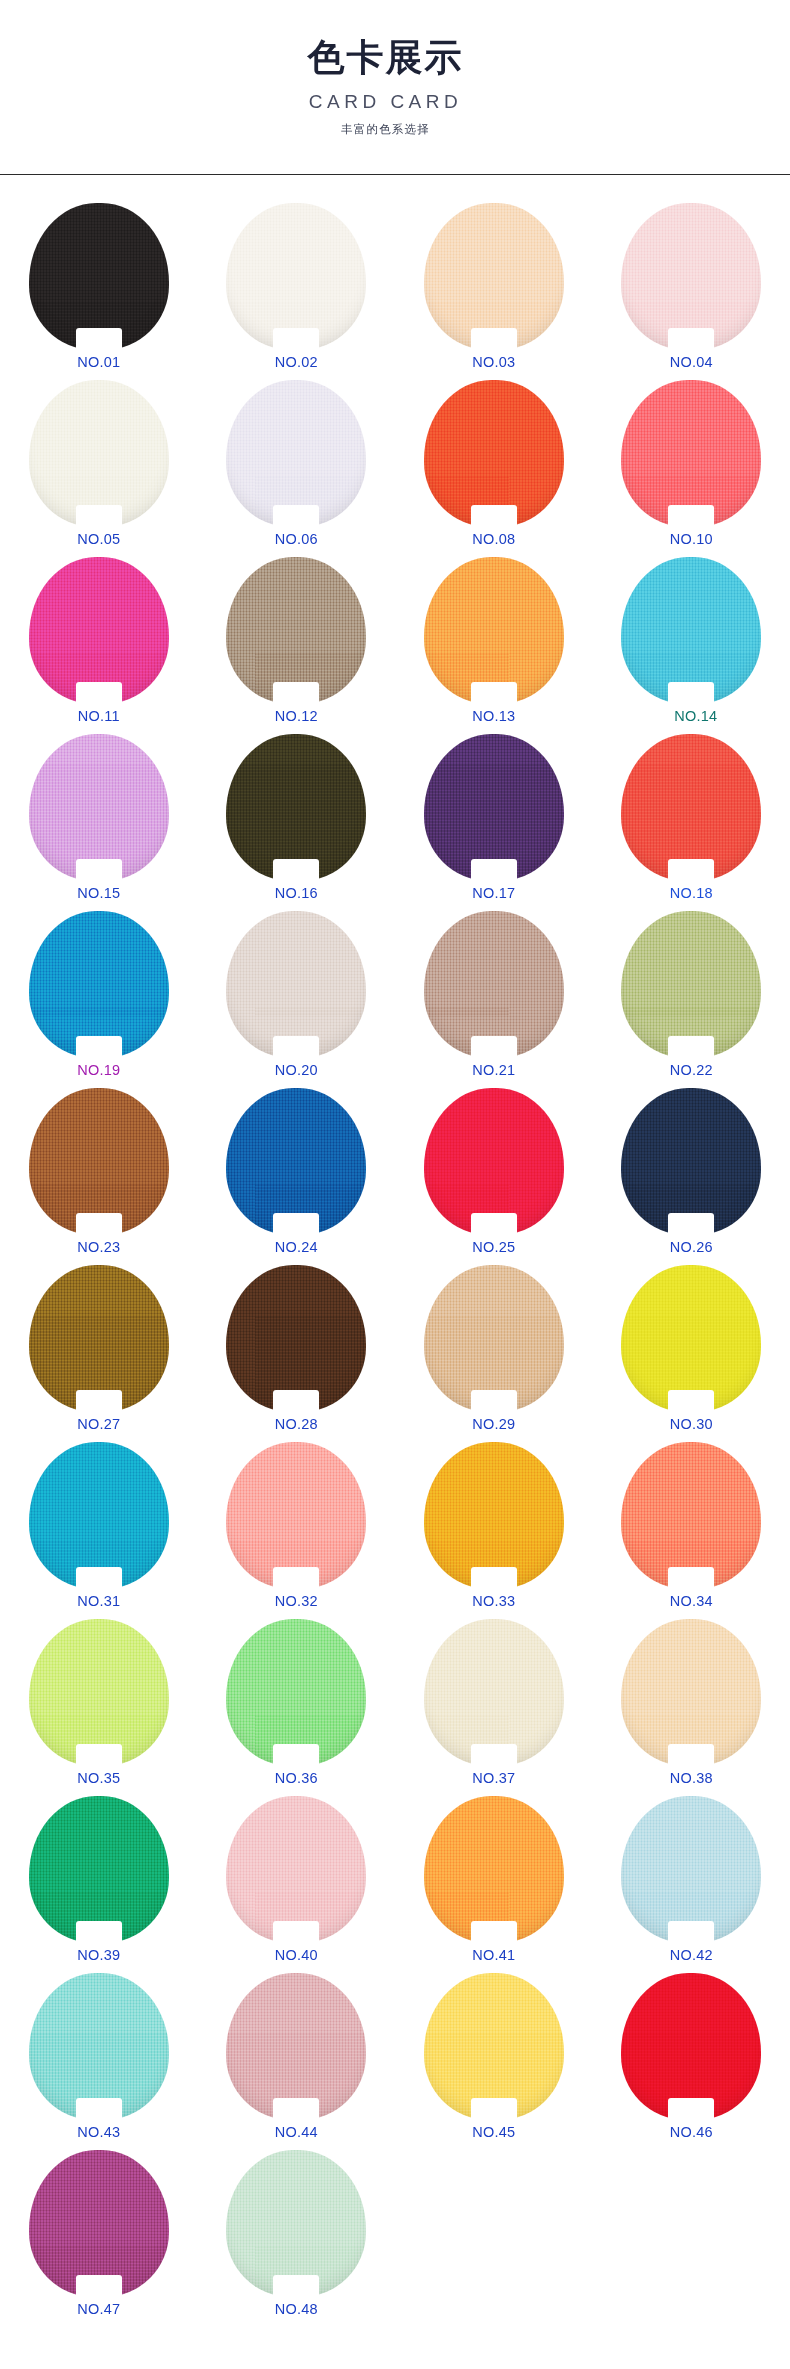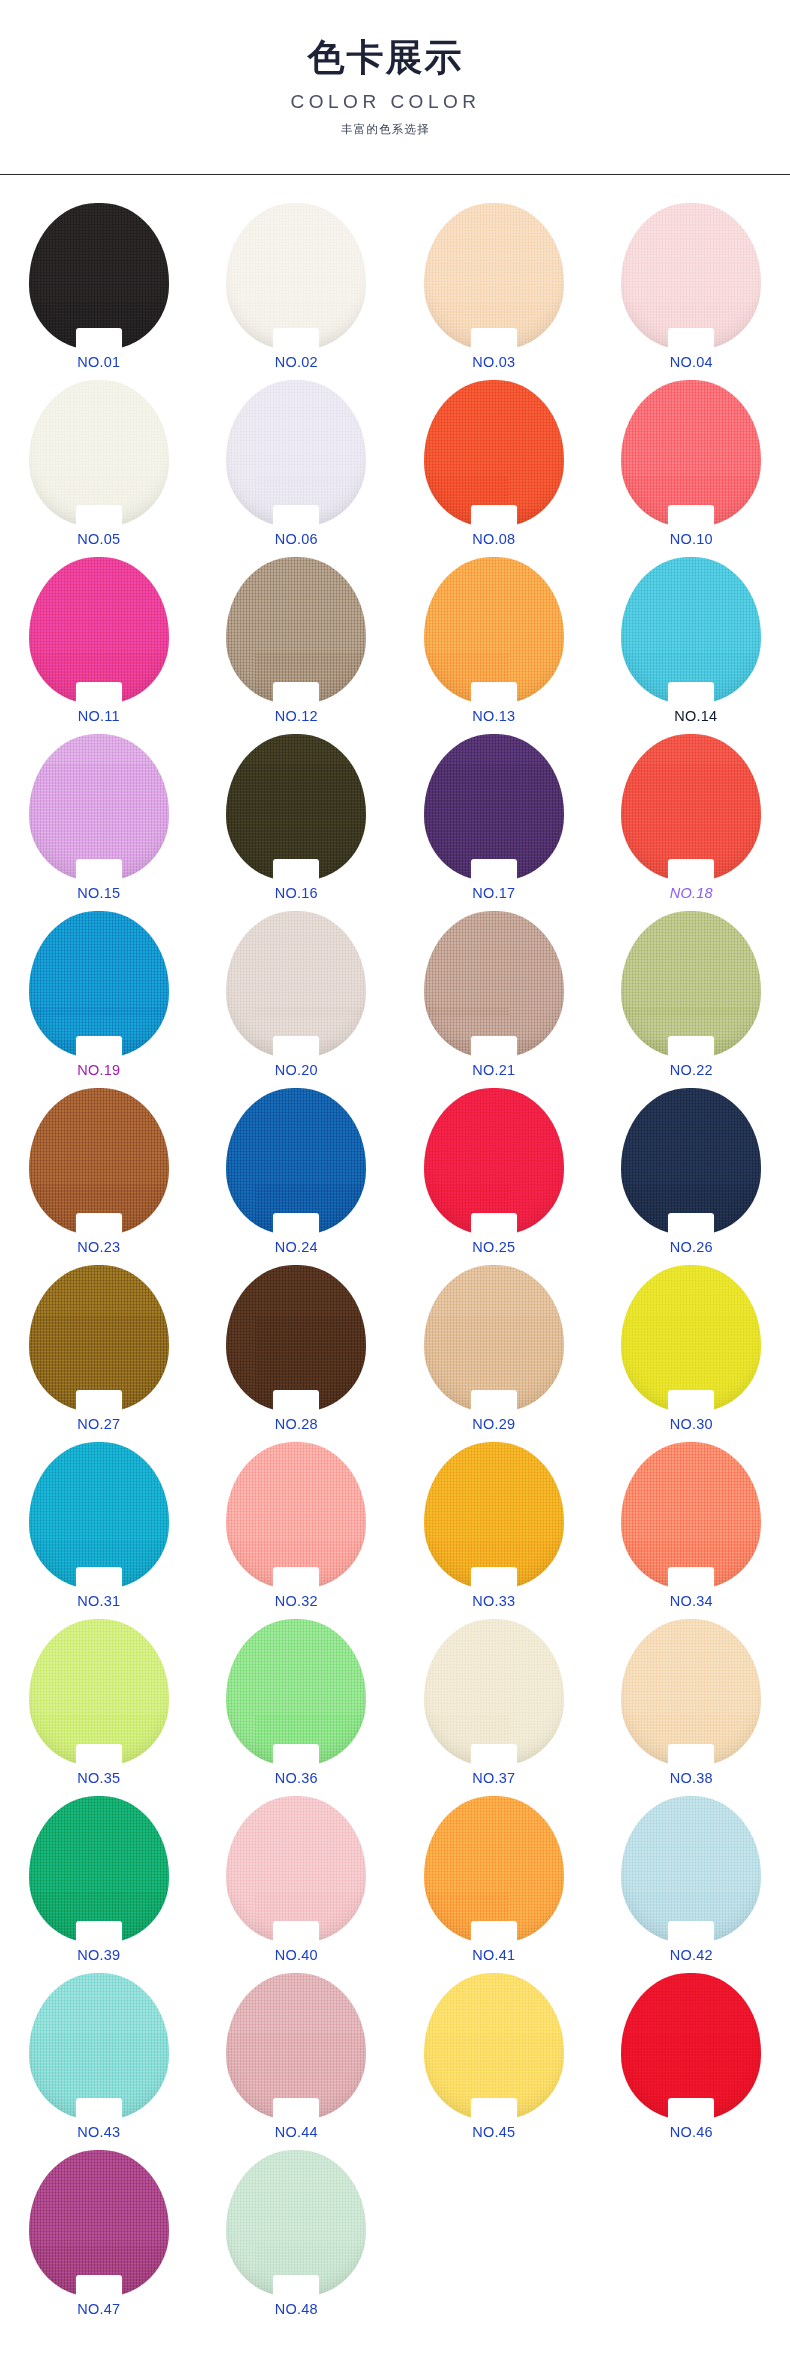--- a/index.html
+++ b/index.html
@@ -114,21 +114,21 @@
     color: #1b3fc4;
     letter-spacing: 0.2px;
     line-height: 1;
   }
 </style>
 </head>
 <body>
 
 <div class="page-header">
   <h1 class="page-title">色卡展示</h1>
-  <div class="page-subtitle">COLOR COLOR</div>
+  <div class="page-subtitle">CARD CARD</div>
   <div class="page-tagline">丰富的色系选择</div>
   <div class="header-divider"></div>
 </div>
 
 <div class="swatch-grid" id="swatch-grid">
     <div class="swatch-cell">
       <div class="swatch-chip">
         <div class="swatch-shape" style="background-color: rgb(34, 31, 31);"></div>
         <div class="swatch-notch"></div>
       </div>
@@ -202,21 +202,21 @@
         <div class="swatch-shape" style="background-color: rgb(248, 155, 66);"></div>
         <div class="swatch-notch"></div>
       </div>
       <div class="swatch-label" style="color: rgb(27, 63, 196);">NO.13</div>
     </div>
     <div class="swatch-cell">
       <div class="swatch-chip">
         <div class="swatch-shape" style="background-color: rgb(69, 192, 218);"></div>
         <div class="swatch-notch"></div>
       </div>
-      <div class="swatch-label" style="color: #0f172a; padding-left: 9px;">NO.14</div>
+      <div class="swatch-label" style="color: #0f766e; padding-left: 9px;">NO.14</div>
     </div>
     <div class="swatch-cell">
       <div class="swatch-chip">
         <div class="swatch-shape" style="background-color: rgb(215, 156, 224);"></div>
         <div class="swatch-notch"></div>
       </div>
       <div class="swatch-label" style="color: rgb(27, 63, 196);">NO.15</div>
     </div>
     <div class="swatch-cell">
       <div class="swatch-chip">
@@ -230,21 +230,21 @@
         <div class="swatch-shape" style="background-color: rgb(74, 45, 99);"></div>
         <div class="swatch-notch"></div>
       </div>
       <div class="swatch-label" style="color: rgb(27, 63, 196);">NO.17</div>
     </div>
     <div class="swatch-cell">
       <div class="swatch-chip">
         <div class="swatch-shape" style="background-color: rgb(239, 74, 62);"></div>
         <div class="swatch-notch"></div>
       </div>
-      <div class="swatch-label" style="color: #8b5cf6; font-style: italic;">NO.18</div>
+      <div class="swatch-label" style="color: #1d4ed8;">NO.18</div>
     </div>
     <div class="swatch-cell">
       <div class="swatch-chip">
         <div class="swatch-shape" style="background-color: rgb(17, 134, 198);"></div>
         <div class="swatch-notch"></div>
       </div>
       <div class="swatch-label" style="color: #a21caf;">NO.19</div>
     </div>
     <div class="swatch-cell">
       <div class="swatch-chip">

